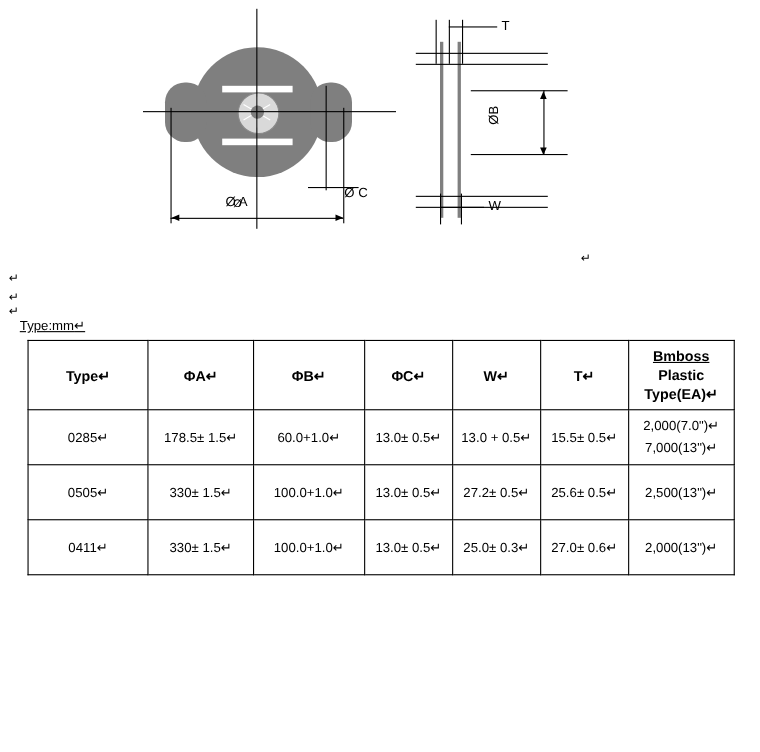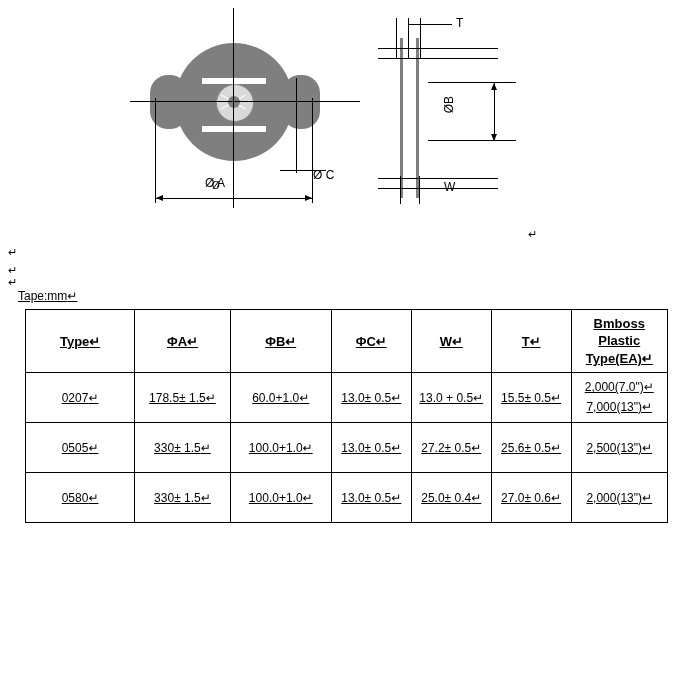--- a/index.html
+++ b/index.html
@@ -189,21 +189,20 @@
     top: 309px;
     border-collapse: collapse;
     width: 643px;
     font-size: 12px;
   }
   table.spec th, table.spec td {
     border: 1px solid #000;
     text-align: center;
     vertical-align: middle;
     padding: 4px 2px;
-    text-decoration: underline;
   }
   table.spec th {
     font-weight: bold;
     height: 54px;
     font-size: 13px;
   }
   table.spec td {
     height: 41px;
     font-size: 12px;
   }
@@ -284,66 +283,66 @@
       <div class="dimlabel" style="left:74px; top:170px; font-size:12px;">W</div>
     </div>
 
     <div class="mark" style="left:528px; top:228px;">↵</div>
     <div class="mark" style="left:8px; top:246px;">↵</div>
     <div class="mark" style="left:8px; top:264px;">↵</div>
     <div class="mark" style="left:8px; top:276px;">↵</div>
   </div>
 
   <div class="unit-label">
-    <span>Tape:mm</span><span>↵</span>
+    <span>Type:mm</span><span>↵</span>
   </div>
 
   <table class="spec">
     <thead>
       <tr>
         <th class="col-type"><span>Type</span><span>↵</span></th>
         <th class="col-a"><span>ΦA</span><span>↵</span></th>
         <th class="col-b"><span>ΦB</span><span>↵</span></th>
         <th class="col-c"><span>ΦC</span><span>↵</span></th>
         <th class="col-w"><span>W</span><span>↵</span></th>
         <th class="col-t"><span>T</span><span>↵</span></th>
         <th class="col-e emboss">
           <u>Bmboss</u><br>
           <span>Plastic</span><br>
           <span>Type(EA)</span><span>↵</span>
         </th>
       </tr>
     </thead>
     <tbody>
       <tr>
-        <td><span>0207</span><span>↵</span></td>
+        <td><span>0285</span><span>↵</span></td>
         <td><span>178.5± 1.5</span><span>↵</span></td>
         <td><span>60.0+1.0</span><span>↵</span></td>
         <td><span>13.0± 0.5</span><span>↵</span></td>
         <td><span>13.0 + 0.5</span><span>↵</span></td>
         <td><span>15.5± 0.5</span><span>↵</span></td>
         <td class="tape2">
           <span>2,000(7.0")</span><span>↵</span><br>
           <span>7,000(13")</span><span>↵</span>
         </td>
       </tr>
       <tr>
         <td><span>0505</span><span>↵</span></td>
         <td><span>330± 1.5</span><span>↵</span></td>
         <td><span>100.0+1.0</span><span>↵</span></td>
         <td><span>13.0± 0.5</span><span>↵</span></td>
         <td><span>27.2± 0.5</span><span>↵</span></td>
         <td><span>25.6± 0.5</span><span>↵</span></td>
         <td><span>2,500(13")</span><span>↵</span></td>
       </tr>
       <tr>
-        <td><span>0580</span><span>↵</span></td>
+        <td><span>0411</span><span>↵</span></td>
         <td><span>330± 1.5</span><span>↵</span></td>
         <td><span>100.0+1.0</span><span>↵</span></td>
         <td><span>13.0± 0.5</span><span>↵</span></td>
-        <td><span>25.0± 0.4</span><span>↵</span></td>
+        <td><span>25.0± 0.3</span><span>↵</span></td>
         <td><span>27.0± 0.6</span><span>↵</span></td>
         <td><span>2,000(13")</span><span>↵</span></td>
       </tr>
     </tbody>
   </table>
 
 </div>
 
 </body></html>

